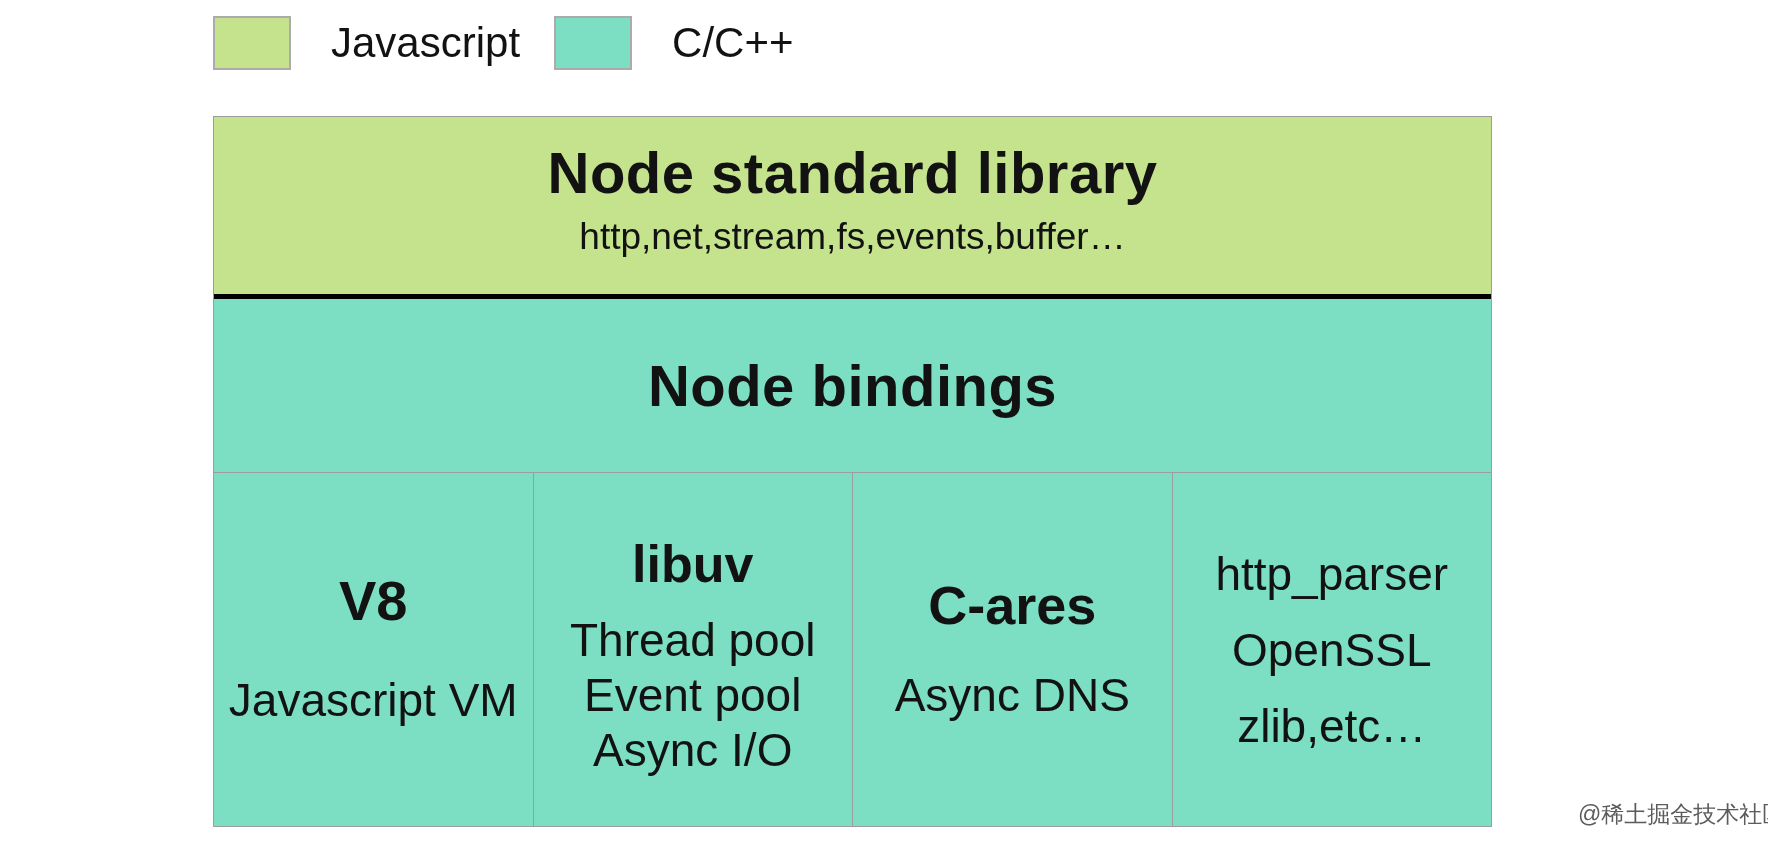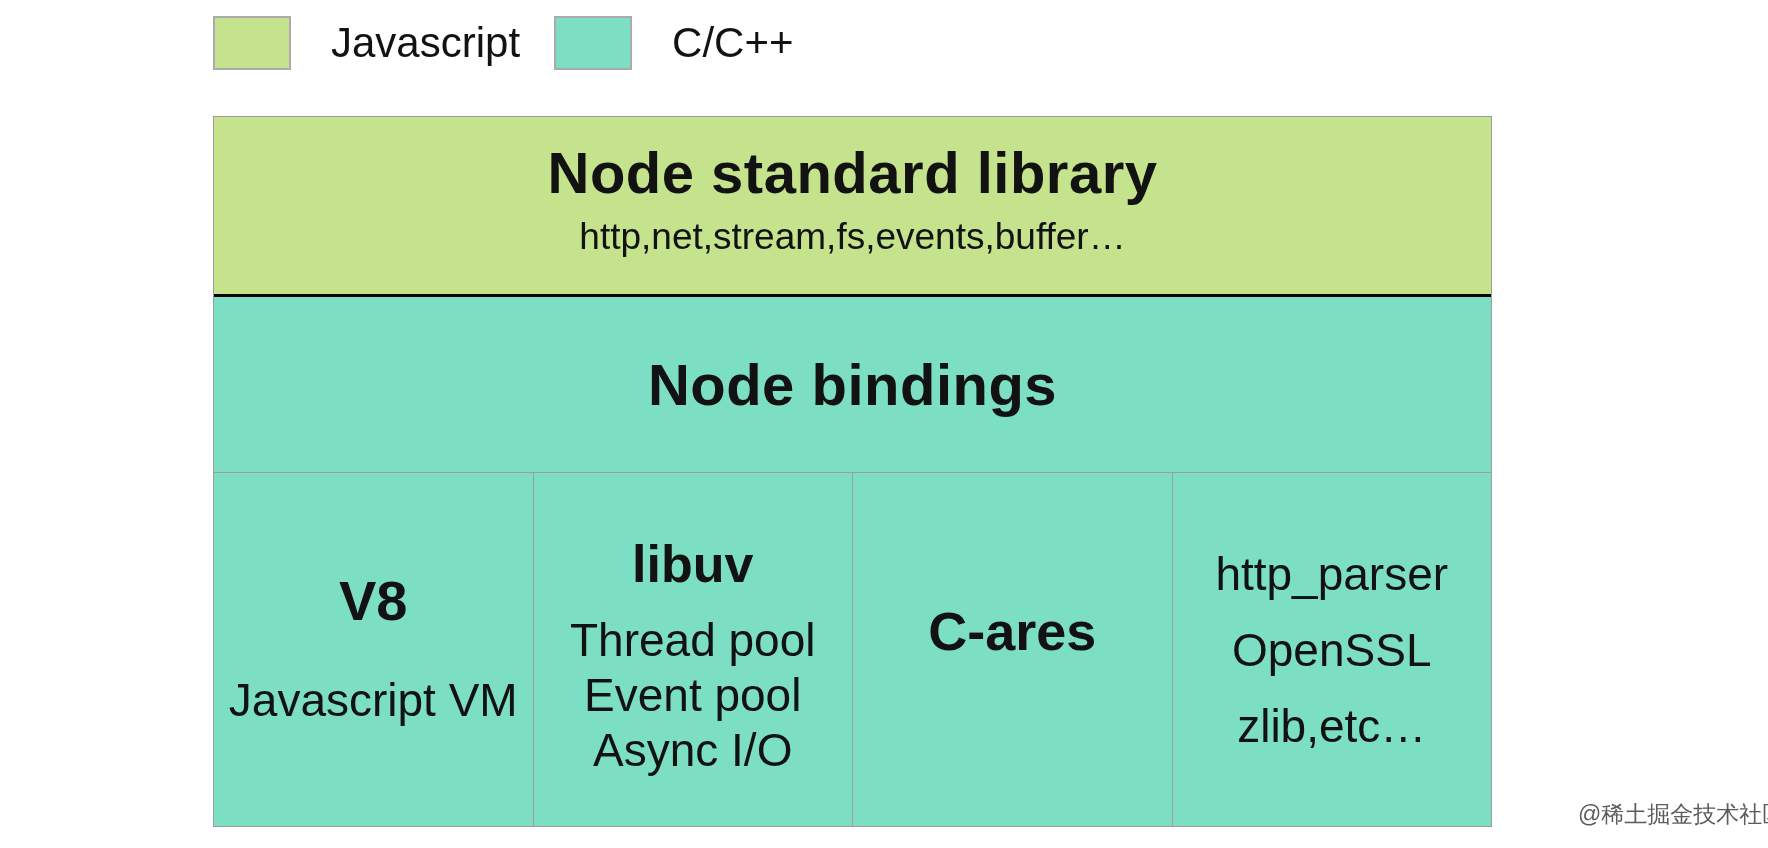--- a/index.html
+++ b/index.html
@@ -59,21 +59,21 @@
     align-items: center;
     justify-content: center;
     text-align: center;
   }
   .layer-standard {
     height: 177px;
     padding-bottom: 13px;
   }
   .layer-bindings {
     height: 178px;
-    border-top: 3px solid #000000;
+    border-top: 5px solid #000000;
   }
   .layer-title {
     font-size: 58px;
     font-weight: bold;
     line-height: 1.1;
     letter-spacing: 0.5px;
   }
   .layer-subtitle {
     font-size: 37px;
     margin-top: 12px;
@@ -160,20 +160,21 @@
 
       <div class="cell cell-libuv">
         <div class="cell-title">libuv</div>
         <div class="cell-line">Thread pool</div>
         <div class="cell-line">Event pool</div>
         <div class="cell-line">Async I/O</div>
       </div>
 
       <div class="cell cell-cares">
         <div class="cell-title">C-ares</div>
+        <div class="cell-line">Async DNS</div>
       </div>
 
       <div class="cell cell-misc">
         <div class="cell-line">http_parser</div>
         <div class="cell-line">OpenSSL</div>
         <div class="cell-line">zlib,etc…</div>
       </div>
 
     </div>
   </div>

